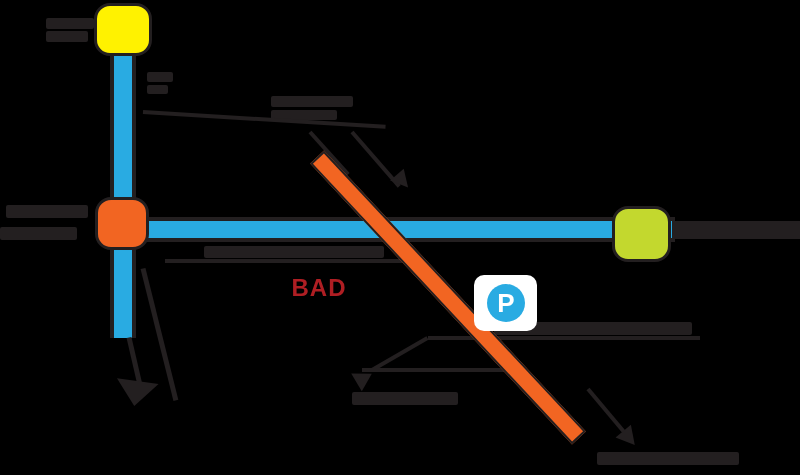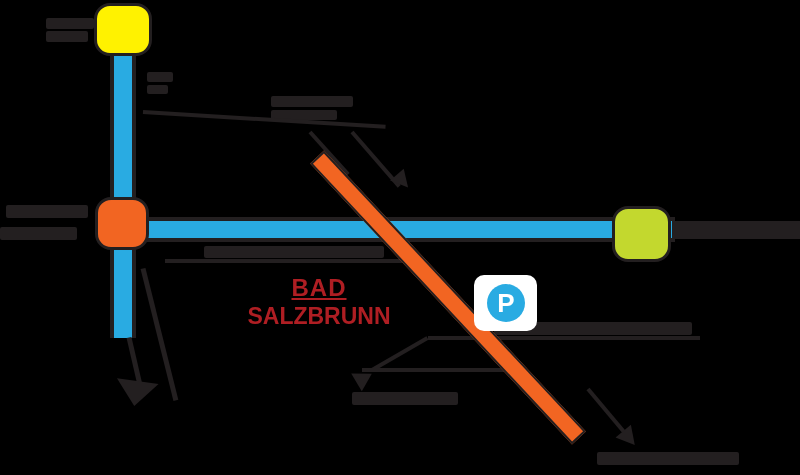--- a/index.html
+++ b/index.html
@@ -20,21 +20,21 @@
   
   .ln{background:var(--dark,#231F20); transform-origin:0 50%;}
   .blob{background:var(--dark,#231F20); border-radius:2px;}
   .tri{width:0; height:0;}
   
   .p-plate{background:var(--pwhite,#fff); border-radius:10px;}
   .p-circle{background:var(--pblue,#29ABE2); border-radius:50%; color:#fff; font-weight:bold;
             font-size:26px; line-height:38px; text-align:center;}
   
   .dest{color:var(--red,#AF1E23); font-weight:bold; text-align:center; line-height:28px;}
-  .dest .l1{font-size:24px; letter-spacing:1px;text-decoration:underline;}
+  .dest .l1{font-size:24px; letter-spacing:1px;}
   .dest .l2{font-size:23px; letter-spacing:0px;}
 </style>
 </head>
 <body>
 
 <div id="map">
 
   <div class="abs road-v" style="left:110px; top:28px; width:26px; height:310px;"></div>
   <div class="abs road-h" style="left:140px; top:217px; width:535px; height:25px;"></div>
   <div class="abs road-dark" style="left:672px; top:221px; width:128px; height:18px;"></div>
@@ -74,19 +74,18 @@
   <div class="abs tri" style="left:115px; top:381px; border-top:25px solid var(--dark,#231F20); border-left:21px solid transparent; border-right:21px solid transparent; transform:rotate(8deg);"></div>
 
   <div class="abs marker" style="left:94px; top:3px; width:58px; height:53px; background:var(--myellow,#FFF200);"></div>
   <div class="abs marker" style="left:95px; top:197px; width:54px; height:53px; background:var(--morange,#F26522);"></div>
   <div class="abs marker" style="left:612px; top:206px; width:59px; height:56px; background:var(--mgreen,#C3D82E);"></div>
 
   <div class="abs highway" style="left:256px; top:288px; width:384px; height:19px; transform:rotate(47deg);"></div>
 
   <div class="abs dest" style="left:219px; top:274px; width:200px;">
     <div class="l1">BAD</div>
-    <div class="l2">SALZBRUNN</div>
   </div>
 
   <div class="abs p-plate" style="left:474px; top:275px; width:63px; height:56px;"></div>
   <div class="abs p-circle" style="left:487px; top:284px; width:38px; height:38px;">P</div>
 
 </div>
 
 </body></html>

